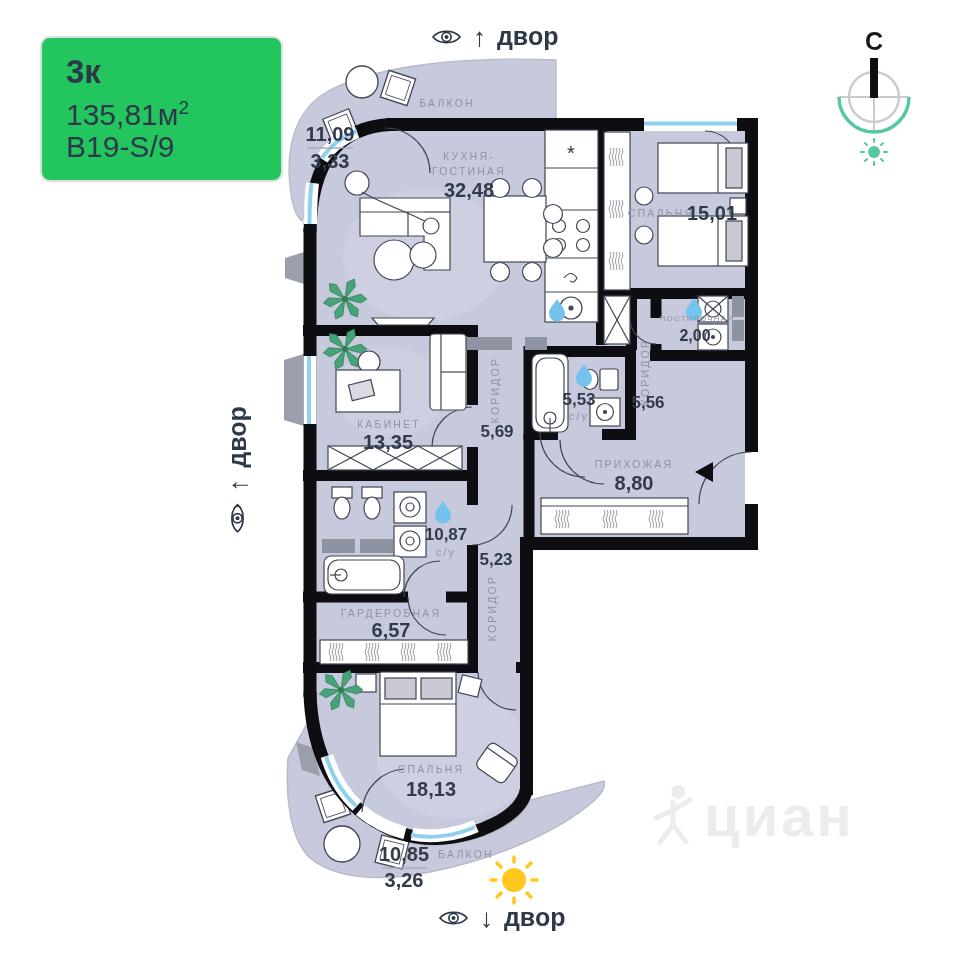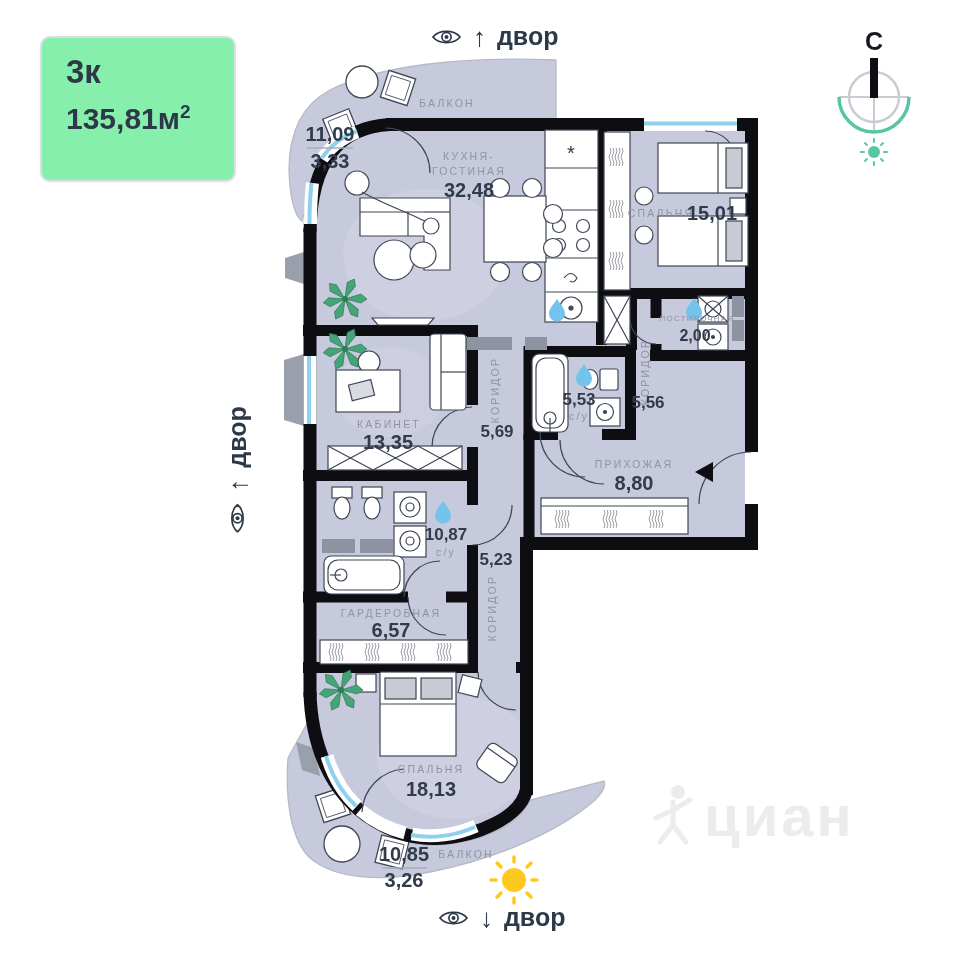--- a/index.html
+++ b/index.html
@@ -1,23 +1,23 @@
 <!DOCTYPE html>
 <html><head>
 <meta charset="utf-8">
 <style>
   html,body{margin:0;padding:0;background:#fff;}
   #stage{position:relative;width:960px;height:960px;background:#fff;overflow:hidden;
          font-family:"Liberation Sans","DejaVu Sans",sans-serif;}
   
-  .info-box{position:absolute;left:40px;top:36px;width:196px;height:146px;background:#86efac;
+  .info-box{position:absolute;left:40px;top:36px;width:243px;height:146px;background:#22c55e;
             border:2px solid #dcdfe4;border-radius:10px;box-shadow:0 1px 3px rgba(0,0,0,.05);
             padding:14px 17px 0 24px;box-sizing:border-box;color:#2d3848;}
   .info-rooms{font-size:33px;font-weight:700;line-height:40px;}
-  .info-area,.info-unit{font-size:30px;font-weight:700;line-height:39px;}
+  .info-area,.info-unit{font-size:30px;font-weight:400;line-height:32px;}
   .info-area sup{font-size:19px;}
   
   .dir{position:absolute;display:flex;align-items:center;gap:11px;color:#2d3848;
        font-size:25px;font-weight:700;}
   .dir .arrow{font-size:26px;font-weight:700;line-height:1;}
   .dir-left{left:237px;top:470px;transform:translate(-50%,-50%) rotate(-90deg);}
   .watermark{position:absolute;left:648px;top:770px;width:260px;height:90px;
              color:#ebecee;display:flex;align-items:center;gap:6px;
              font-size:58px;font-weight:700;letter-spacing:3px;user-select:none;}
   svg text{font-family:"Liberation Sans","DejaVu Sans",sans-serif;}
@@ -422,20 +422,21 @@
       <text class="ra" x="404" y="861">10,85</text>
       <line x1="382" y1="868" x2="427" y2="868" stroke="#a7adb8" stroke-width="1.5"></line>
       <text class="ra" x="404" y="887">3,26</text>
       <text class="rn" x="466" y="858">БАЛКОН</text>
     </g>
   </svg>
 
   <div class="info-box">
     <div class="info-rooms">3к</div>
     <div class="info-area"><span>135,81м</span><sup>2</sup></div>
+    <div class="info-unit">B19-S/9</div>
   </div>
 
   <div class="dir" style="left:431px;top:22px;">
     <svg width="31" height="22" viewBox="0 0 31 22">
       <path d="M2,11 C8,3.5 23,3.5 29,11 C23,18.5 8,18.5 2,11 Z" fill="none" stroke="#2d3848" stroke-width="1.7"></path>
       <circle cx="15.5" cy="11" r="4.6" fill="none" stroke="#2d3848" stroke-width="1.7"></circle>
       <circle cx="15.5" cy="11" r="2" fill="#2d3848"></circle>
     </svg>
     <span class="arrow">↑</span>
     <span>двор</span>

